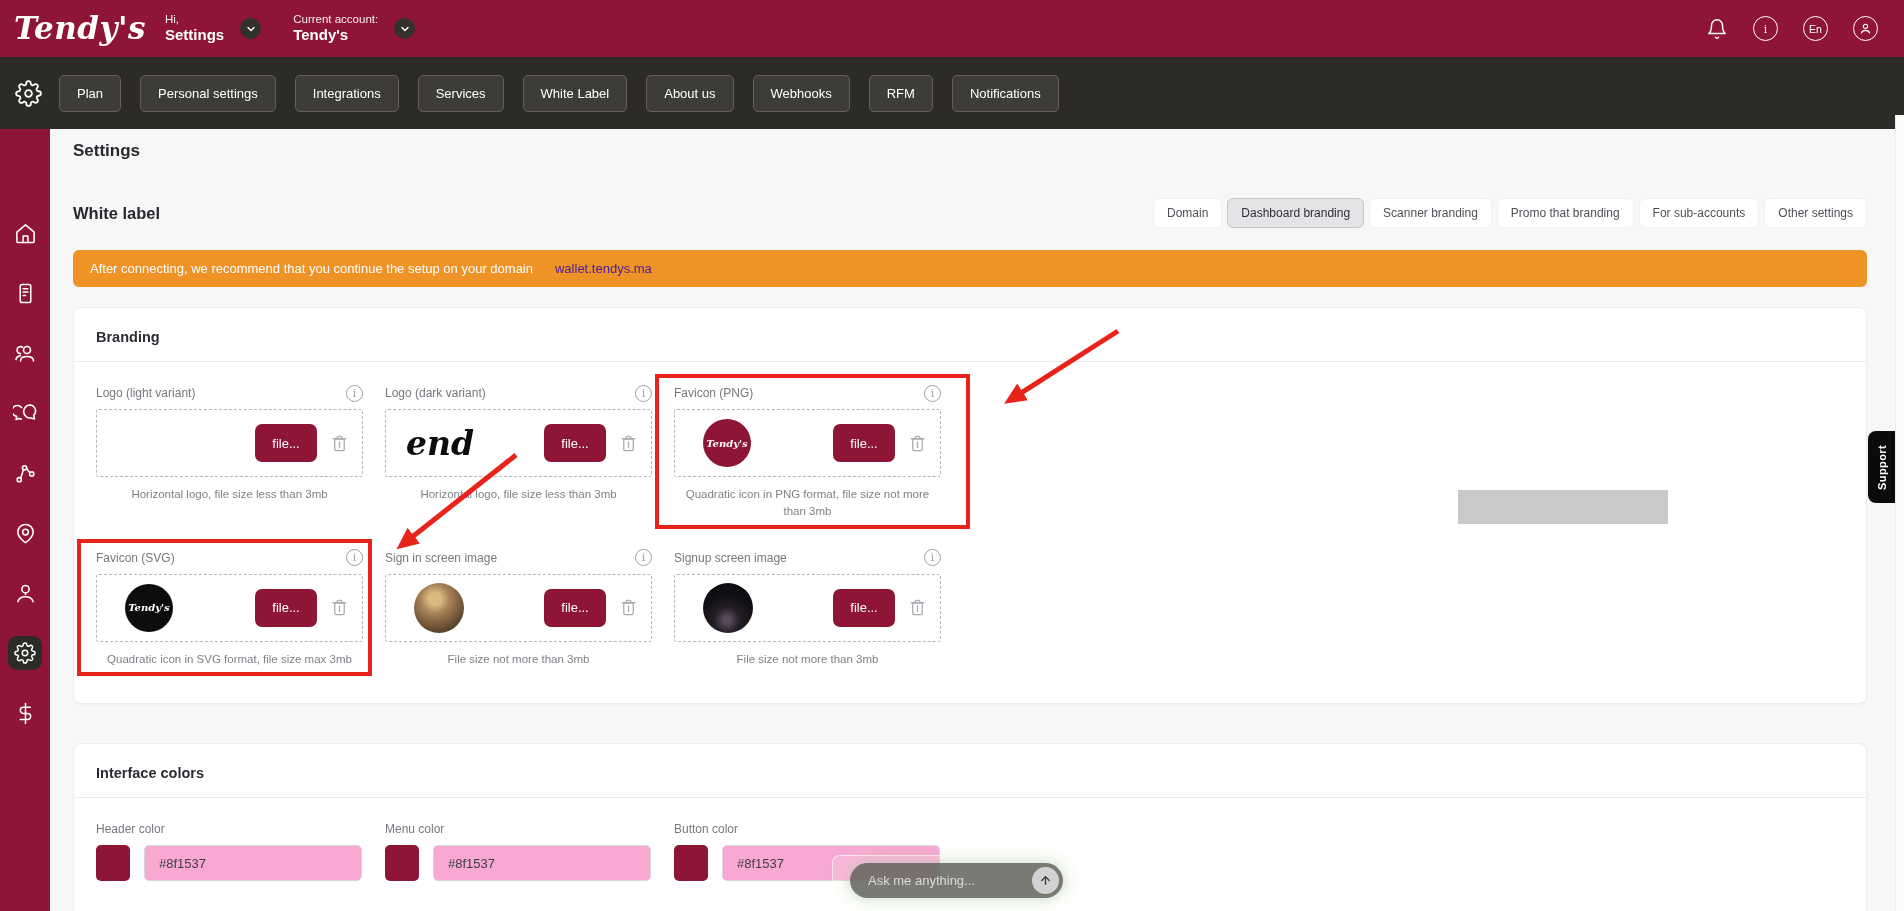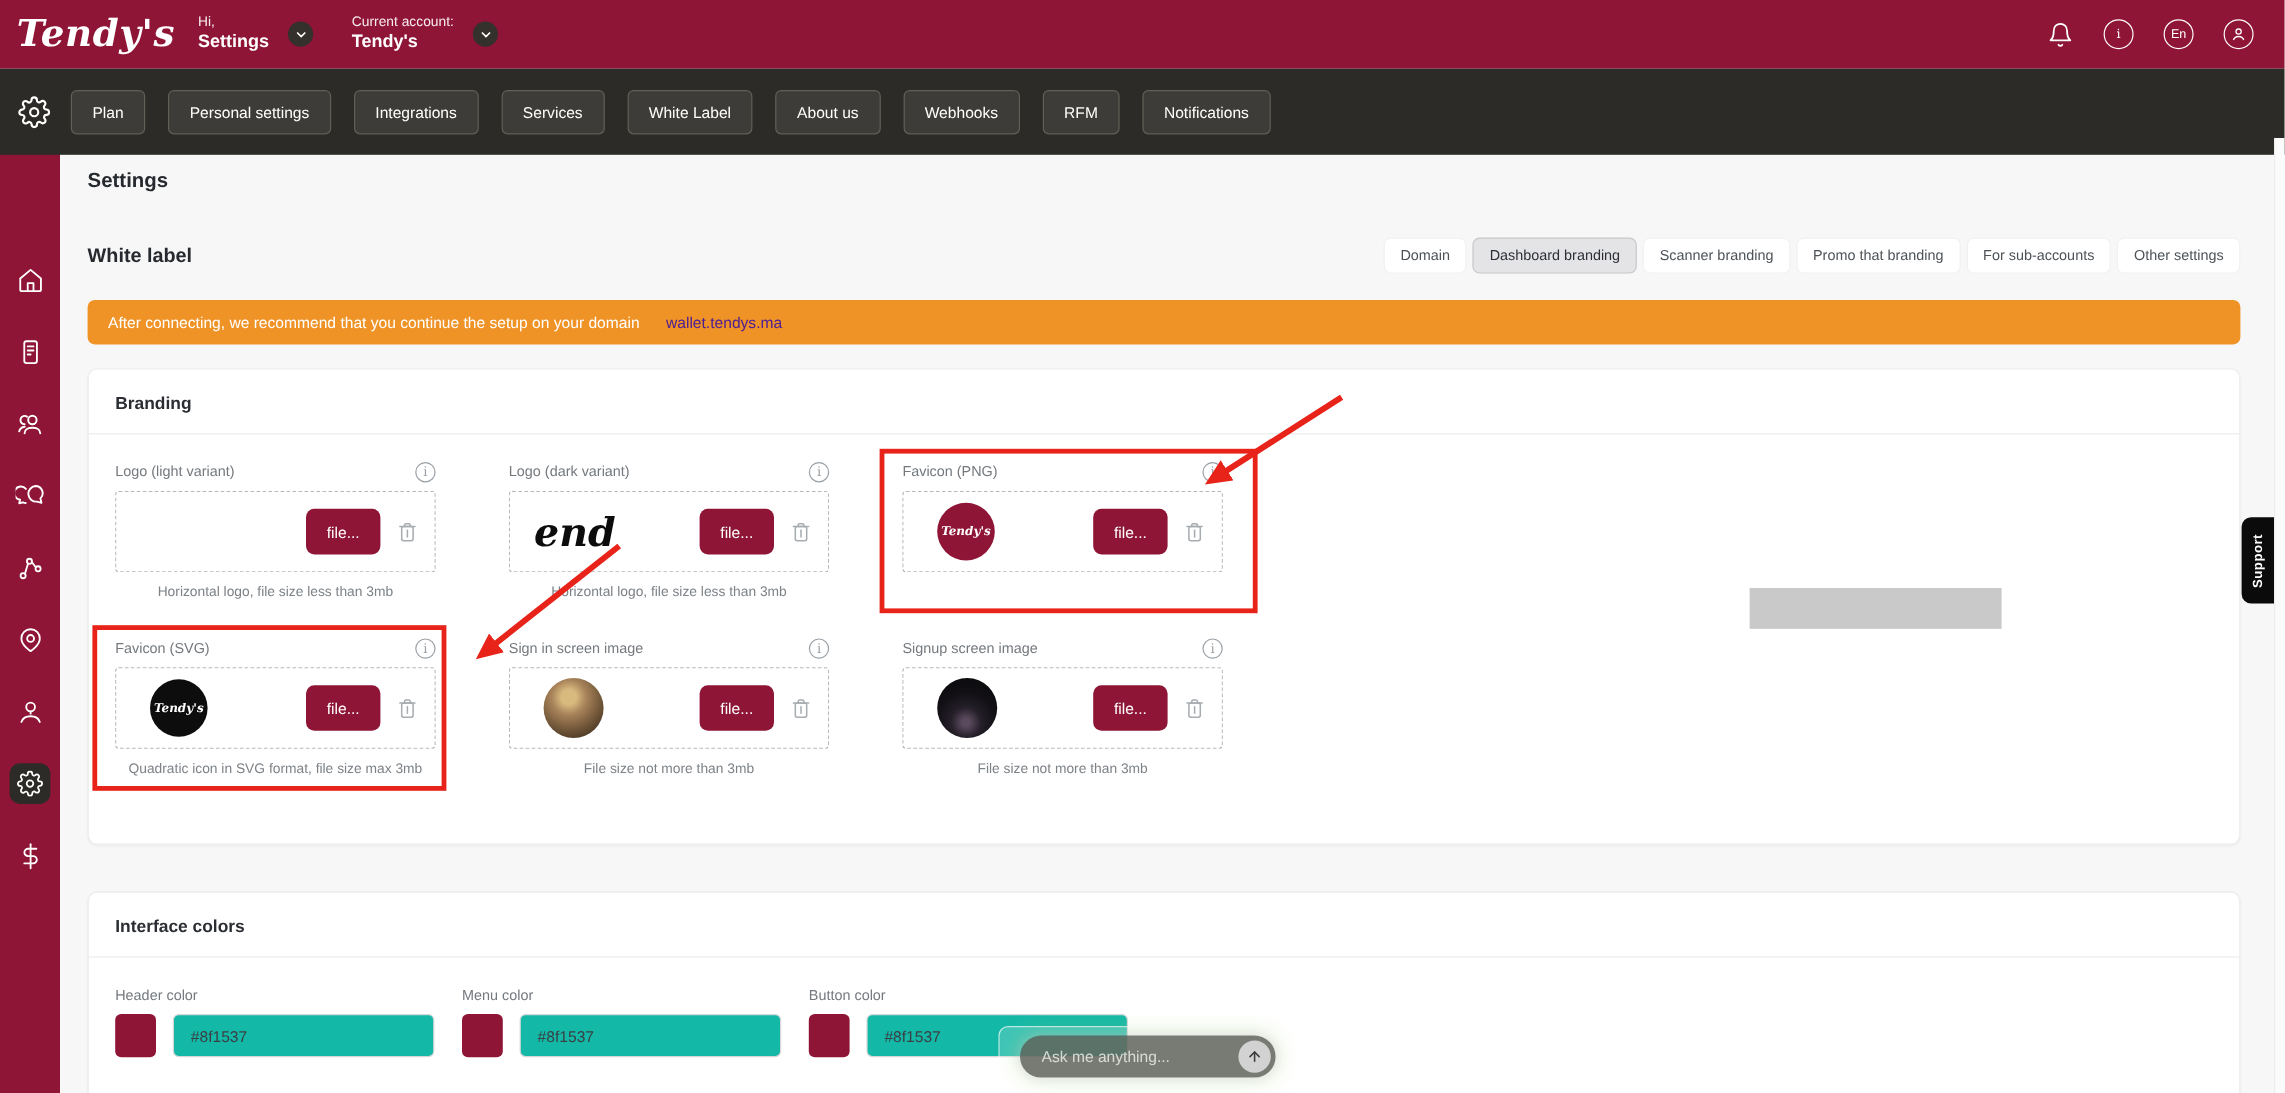--- a/index.html
+++ b/index.html
@@ -54,21 +54,21 @@
   .banner a{color:#4c1d95;margin-left:22px;cursor:pointer;}
 
   .card{position:absolute;left:23px;right:37px;background:#fff;border:1px solid #ececec;
         border-radius:8px;box-shadow:0 1px 2px rgba(0,0,0,.03);}
   .card-branding{top:192px;height:397px;}
   .card-colors{top:628px;height:320px;}
   .card-title{padding:21px 22px 16px;font-size:14.5px;font-weight:700;color:#2a2d32;}
   .card-divider{height:1px;background:#ececec;}
 
   .fields{padding:22px 0 0 22px;}
-  .fields-row{display:flex;margin-bottom:28px;gap:39px;}
+  .fields-row{display:flex;margin-bottom:28px;}
   .cell{width:267px;margin-right:22px;position:relative;}
   .cell-head{display:flex;align-items:center;justify-content:space-between;margin-bottom:7px;height:18px;}
   .cell-label{font-size:12px;color:#74797e;}
   .info-icon{width:17px;height:17px;border:1px solid #9aa0a5;border-radius:50%;color:#9aa0a5;
              font-size:11px;display:flex;align-items:center;justify-content:center;cursor:pointer;
              font-family:"DejaVu Serif",serif;flex:0 0 auto;}
   .dropzone{height:68px;border:1px dashed #b5b8bb;border-radius:3px;background:#fff;display:flex;
             align-items:center;padding-right:13px;cursor:pointer;}
   .thumb{margin-left:28px;flex:0 0 auto;}
   .thumb-circle{width:48px;height:48px;border-radius:50%;display:flex;align-items:center;
@@ -88,21 +88,21 @@
   .cell-caption{margin-top:9px;text-align:center;font-size:11.5px;color:#7d8287;line-height:1.5;}
   .hl-frame{position:absolute;border:4px solid #e8231a;pointer-events:none;z-index:2;}
   .hl-png{left:-19px;top:-10px;right:-29px;bottom:-8px;}
   .hl-svg{left:-19px;top:-10px;right:-9px;bottom:-8px;}
 
   .color-row{display:flex;padding:24px 0 0 22px;}
   .color-cell{width:267px;margin-right:22px;}
   .color-label{font-size:12px;color:#74797e;margin-bottom:9px;}
   .swatch-row{display:flex;gap:14px;align-items:center;}
   .swatch{width:34px;height:36px;border-radius:5px;background:#8f1537;cursor:pointer;}
-  .hex-input{width:218px;height:36px;border:1px solid #d5d8da;border-radius:5px;background:#14b8a6;
+  .hex-input{width:218px;height:36px;border:1px solid #d5d8da;border-radius:5px;background:#f9a8d4;
              font-size:13px;color:#3a3f44;padding:12px 14px;font-family:inherit;}
 
   .gray-placeholder{position:absolute;left:1408px;top:375px;width:210px;height:34px;background:#c9c9c9;}
 
   .support-tab{position:absolute;right:9px;top:431px;width:27px;height:72px;background:#0b0b0b;
                border-radius:8px 0 0 8px;display:flex;align-items:center;justify-content:center;
                z-index:8;cursor:pointer;}
   .support-tab span{writing-mode:vertical-rl;transform:rotate(180deg);color:#fff;font-size:11px;
                     font-weight:700;letter-spacing:.4px;}
 
@@ -322,20 +322,21 @@
               <button class="file-btn">file...</button>
               <button class="trash-btn">
                 <svg width="19" height="19" viewBox="0 0 24 24" fill="none" stroke="#a7acb1" stroke-width="1.6" stroke-linecap="round" stroke-linejoin="round">
                     <path d="M4 6h16"></path>
                     <path d="M9 6V4.5A1.5 1.5 0 0 1 10.5 3h3A1.5 1.5 0 0 1 15 4.5V6"></path>
                     <rect x="6" y="6" width="12" height="15" rx="2"></rect>
                     <path d="M12 10v7"></path>
                   </svg>
               </button>
             </div>
+            <div class="cell-caption">Quadratic icon in PNG format, file size not more than 3mb</div>
           </div>
         </div>
 
         <div class="fields-row">
           <div class="cell">
             <div class="hl-frame hl-svg"></div>
             <div class="cell-head">
               <span class="cell-label">Favicon (SVG)</span>
               <span class="info-icon">i</span>
             </div>

